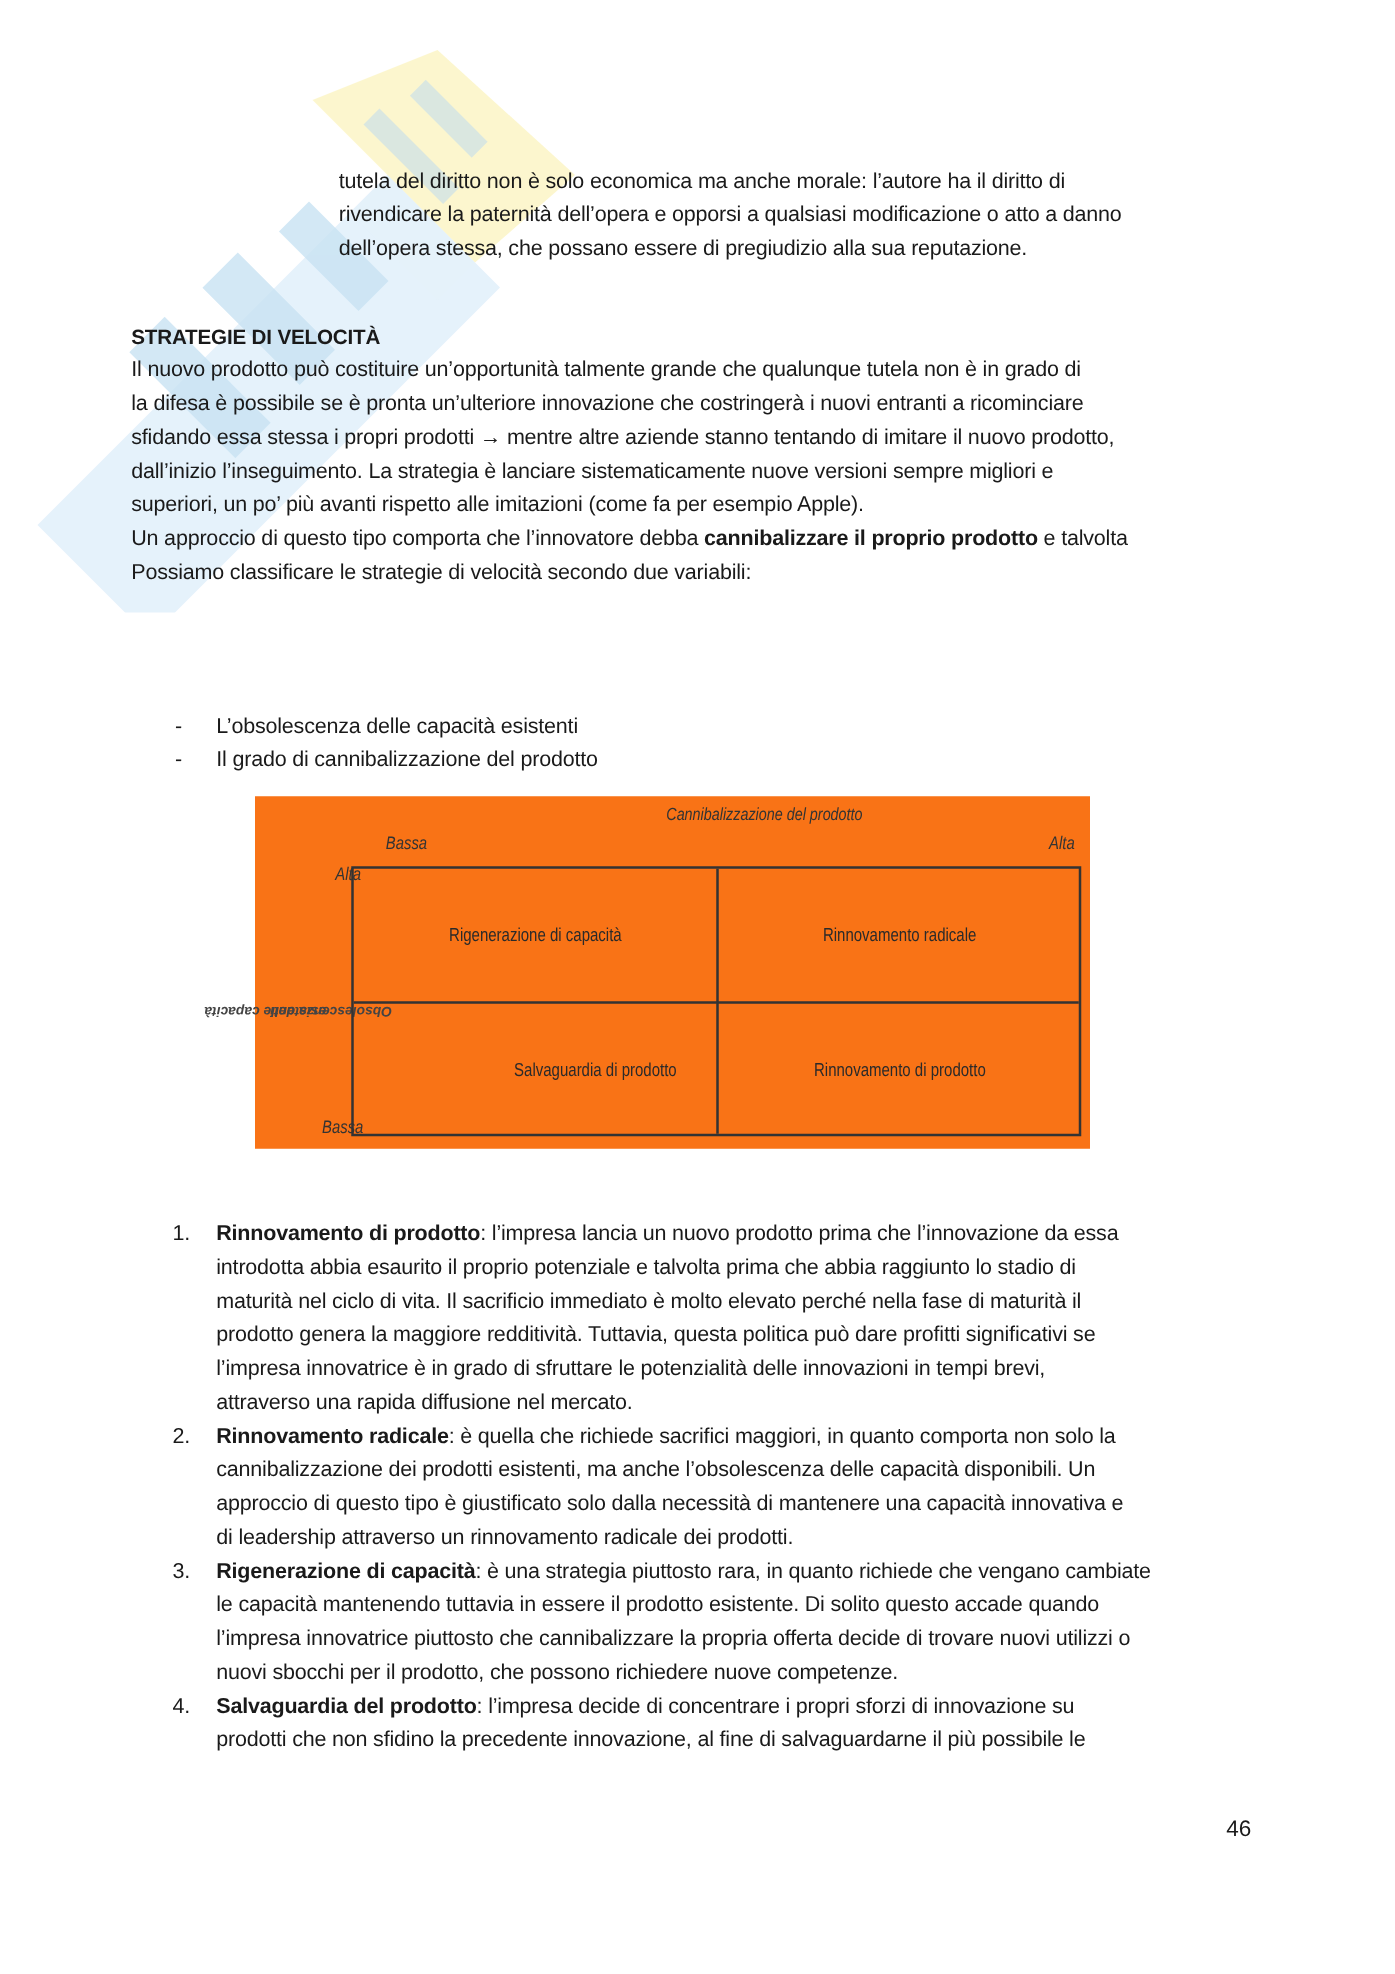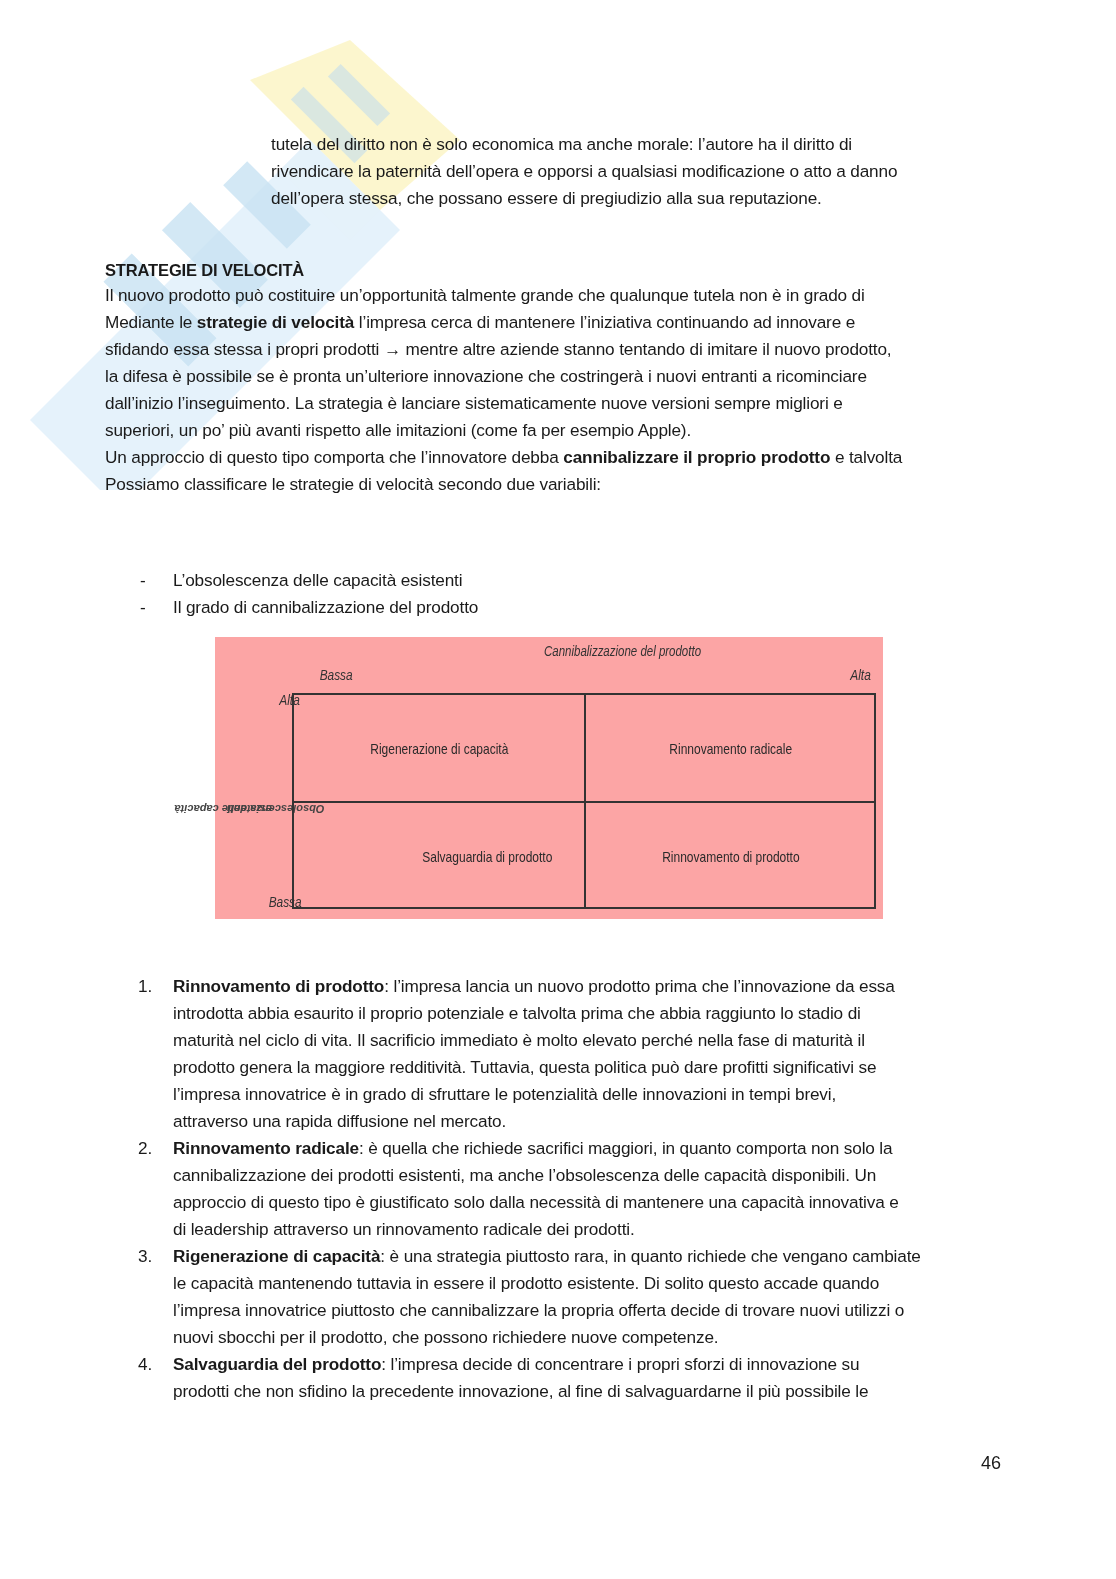--- a/index.html
+++ b/index.html
@@ -15,21 +15,21 @@
   .heading { left: 105px; top: 257px; font-weight: bold; font-size: 16.5px; }
   .para { left: 105px; top: 282px; }
   .para .line { display: block; height: 27px; }
   b { font-weight: bold; }
   .bullets { left: 105px; top: 567px; }
   .bullets .item { display: block; height: 27px; position: relative; }
   .bullets .dash { position: absolute; left: 35px; }
   .bullets .btxt { position: absolute; left: 68px; }
 
   
-  .diagram { position: absolute; left: 215px; top: 637px; width: 668px; height: 282px; background: #fca5a5; }
+  .diagram { position: absolute; left: 204px; top: 637px; width: 668px; height: 282px; background: #f97316; }
   .dg-title { position: absolute; left: 0; width: 100%; top: 6px; text-align: center; padding-left: 150px; box-sizing: border-box;
               font-style: italic; font-size: 14px; color: #333; transform: scaleX(0.82); transform-origin: 60% 50%; }
   .dg-lbl { position: absolute; font-style: italic; font-size: 14.5px; color: #333; transform: scaleX(0.82); }
   .dg-grid { position: absolute; left: 77px; top: 56px; width: 584px; height: 216px;
              border: 2px solid #333; box-sizing: border-box; }
   .dg-vline { position: absolute; left: 290px; top: 0; width: 2px; height: 100%; background: #333; }
   .dg-hline { position: absolute; left: 0; top: 106px; width: 100%; height: 2px; background: #333; }
   .dg-cell { position: absolute; width: 290px; height: 106px; display: flex; align-items: center; justify-content: center;
              font-size: 15px; color: #2a2a2a; }
   .dg-cell span { display: inline-block; transform: scaleX(0.8); white-space: nowrap; }
@@ -66,23 +66,22 @@
   <div class="txt cont">
     <span style="display:block;height:27px">tutela del diritto non è solo economica ma anche morale: l’autore ha il diritto di</span>
     <span style="display:block;height:27px">rivendicare la paternità dell’opera e opporsi a qualsiasi modificazione o atto a danno</span>
     <span style="display:block;height:27px">dell’opera stessa, che possano essere di pregiudizio alla sua reputazione.</span>
   </div>
 
   <div class="txt heading">STRATEGIE DI VELOCITÀ</div>
 
   <div class="txt para">
     <span class="line"><span>Il nuovo prodotto può costituire un’opportunità talmente grande che qualunque tutela non è in grado di</span></span>
-    <span class="line"><span>Mediante le </span><b>strategie di velocità</b><span> l’impresa cerca di mantenere l’iniziativa continuando ad innovare e</span></span>
+    <span class="line"><span>la difesa è possibile se è pronta un’ulteriore innovazione che costringerà i nuovi entranti a ricominciare</span></span>
     <span class="line"><span>sfidando essa stessa i propri prodotti → mentre altre aziende stanno tentando di imitare il nuovo prodotto,</span></span>
-    <span class="line"><span>la difesa è possibile se è pronta un’ulteriore innovazione che costringerà i nuovi entranti a ricominciare</span></span>
     <span class="line"><span>dall’inizio l’inseguimento. La strategia è lanciare sistematicamente nuove versioni sempre migliori e</span></span>
     <span class="line"><span>superiori, un po’ più avanti rispetto alle imitazioni (come fa per esempio Apple).</span></span>
     <span class="line"><span>Un approccio di questo tipo comporta che l’innovatore debba </span><b>cannibalizzare il proprio prodotto</b><span> e talvolta</span></span>
     <span class="line"><span>Possiamo classificare le strategie di velocità secondo due variabili:</span></span>
   </div>
 
   <div class="txt bullets">
     <span class="item">
       <span class="dash">-</span>
       <span class="btxt">L’obsolescenza delle capacità esistenti</span>

